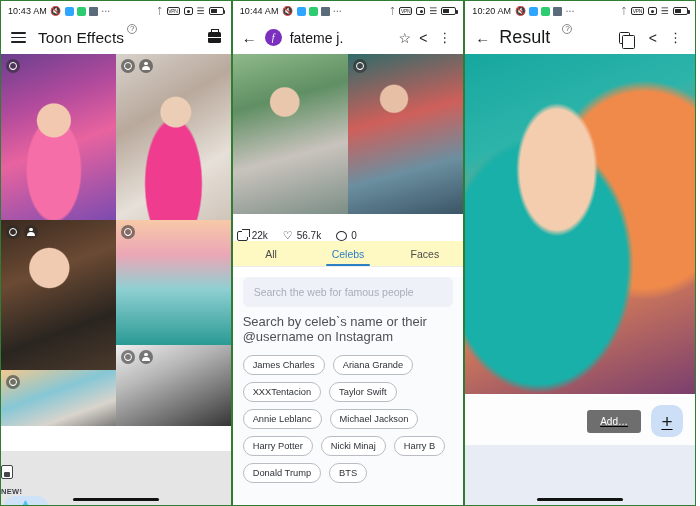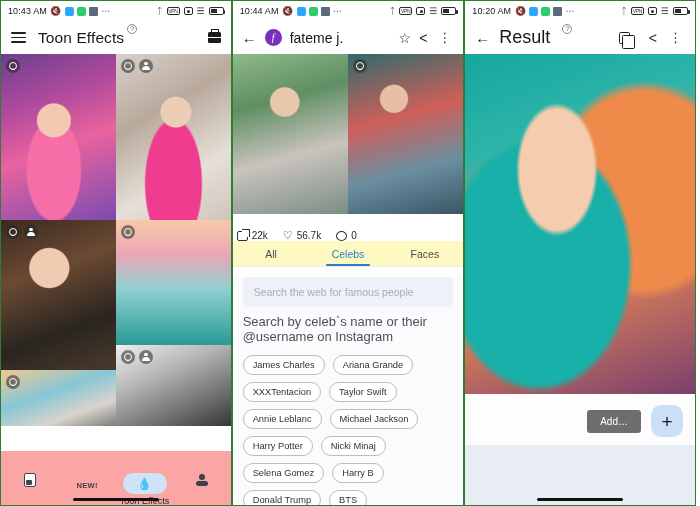--- a/index.html
+++ b/index.html
@@ -110,21 +110,21 @@
   }
   .badge .face { width:8px;height:8px;border-radius:50%;border:1.2px solid #fff;position:relative;}
   .badge .face::after{content:"";position:absolute;left:1.3px;top:4px;width:3.4px;height:1.6px;border-bottom:1.2px solid #fff;border-radius:0 0 3px 3px;}
   .badge .person { width:9px;height:9px;position:relative;}
   .badge .person::before{content:"";position:absolute;left:2.7px;top:0;width:3.6px;height:3.6px;border-radius:50%;background:#fff;}
   .badge .person::after{content:"";position:absolute;left:.8px;top:4.5px;width:7.4px;height:4px;border-radius:4px 4px 0 0;background:#fff;}
 
   
   .bottomnav {
     position:absolute; bottom:0; left:0; right:0; height:54px;
-    background:#fca5a5; display:flex; align-items:flex-start; padding-top:22px;
+    background:#e5e5e5; display:flex; align-items:flex-start; padding-top:14px;flex-direction:column;
   }
   .bn-item { flex:1; display:flex; flex-direction:column; align-items:center; gap:2px; cursor:pointer;}
   .bn-new { font-size:7.5px; font-weight:700; color:#3b3f46; letter-spacing:.3px; margin-top:8px;}
   .bn-pill {
     width:44px;height:21px;border-radius:11px;background:#cfe3f8;
     display:flex;align-items:center;justify-content:center;
   }
   .bn-label { font-size:9px; color:#23272e; font-weight:500;}
   .flame { font-size:12px; color:#1c3a6e; line-height:1;}
   .gallery-ico {
@@ -180,21 +180,21 @@
   }
 
   
   .p3-appbar { height:33px;display:flex;align-items:center;padding:0 10px;gap:9px;background:#fff;}
   .p3-title { font-size:18px;color:#17181a;}
   .copyico { width:11px;height:12px;border:1.4px solid #1f1f1f;border-radius:1.5px;position:relative;}
   .copyico::after{content:"";position:absolute;left:2.5px;top:2.5px;width:11px;height:12px;border:1.4px solid #1f1f1f;border-radius:1.5px;background:#fff;}
   .p3-canvas { position:relative; height:340px; overflow:hidden; background:#0a0a0a;}
   .p3-actions {
     position:absolute; left:0;right:0; top:395px; height:50px; background:#fdfdfd;
-    display:flex; align-items:center; justify-content:flex-end; gap:10px; padding-right:12px;
+    display:flex; align-items:center; justify-content:flex-end; gap:10px; padding-right:12px;text-decoration:underline;
   }
   .addbtn {
     background:#6e6e6e;color:#fff;font-size:10px;border-radius:3px;
     padding:6px 13px; cursor:pointer;
   }
   .fab {
     width:32px;height:32px;border-radius:10px;background:#ccdff6;
     display:flex;align-items:center;justify-content:center;
     font-size:19px;color:#1b1c1e;line-height:1;cursor:pointer;
   }
@@ -426,21 +426,20 @@
       <div class="search-hint">Search by celeb`s name or their @username on Instagram</div>
       <div class="chips">
         <span class="chip">James Charles</span>
         <span class="chip">Ariana Grande</span>
         <span class="chip">XXXTentacion</span>
         <span class="chip">Taylor Swift</span>
         <span class="chip">Annie Leblanc</span>
         <span class="chip">Michael Jackson</span>
         <span class="chip">Harry Potter</span>
         <span class="chip">Nicki Minaj</span>
-        <span class="chip">Selena Gomez</span>
         <span class="chip">Harry B</span>
         <span class="chip">Donald Trump</span>
         <span class="chip">BTS</span>
       </div>
 
     </div>
   </div>
 
   <div class="phone p3">
 

